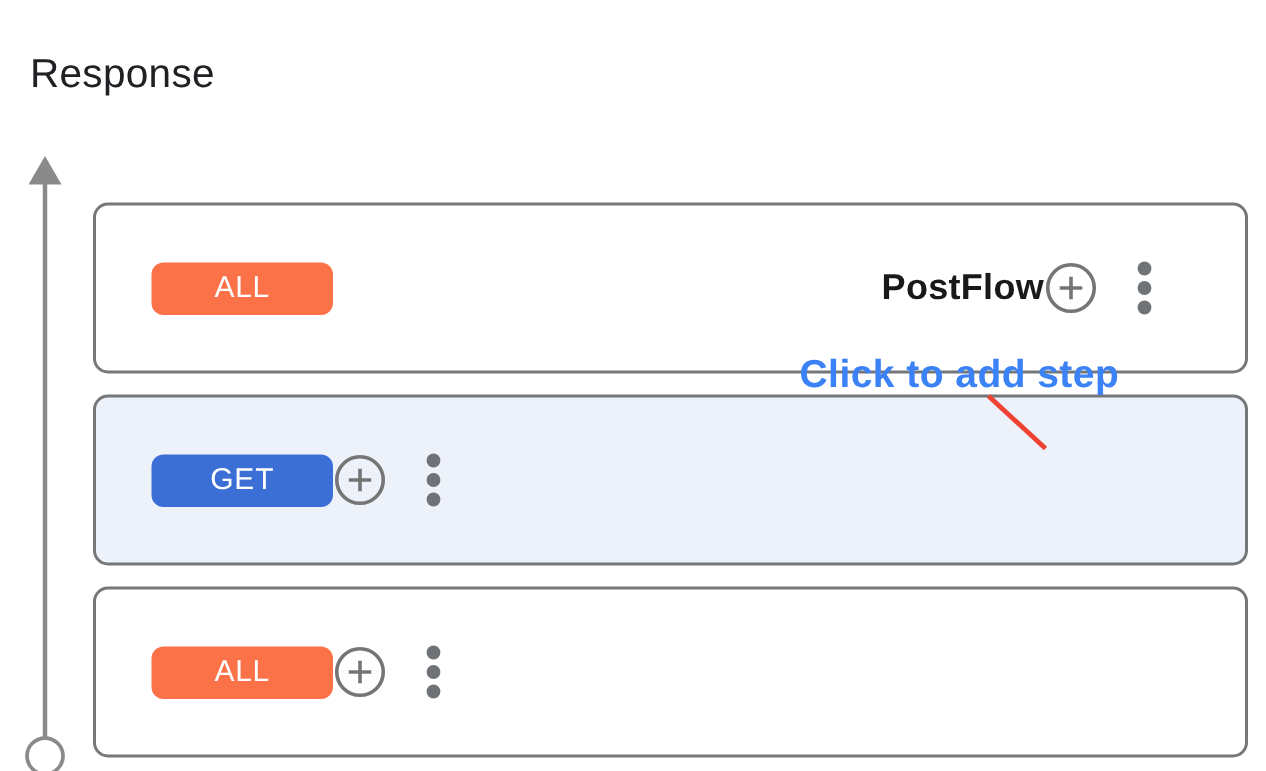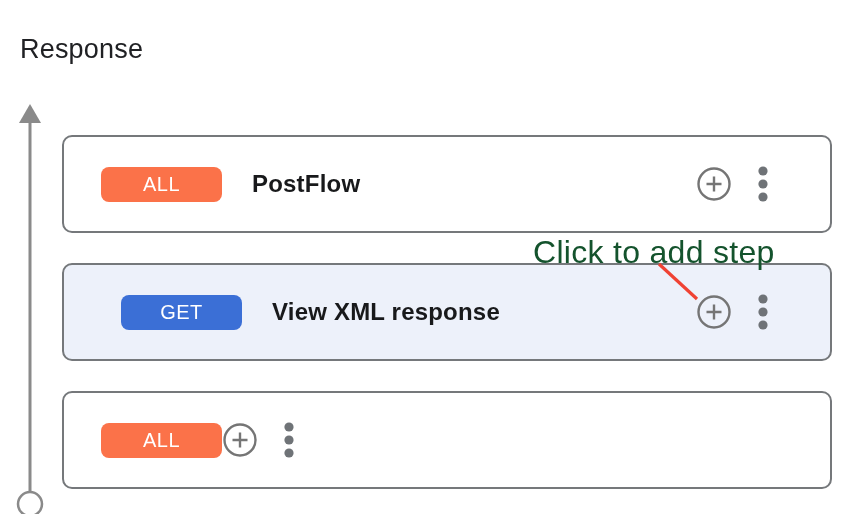--- a/index.html
+++ b/index.html
@@ -13,55 +13,55 @@
   .page-title {
     position: absolute; left: 20px; top: 18px;
     font-size: 27px; font-weight: 400; color: #202124; letter-spacing: 0.2px;
   }
 
   
   .connector { position: absolute; left: 0; top: 0; width: 60px; height: 514px; }
 
   
   .card {
-    position: absolute; left: 62px; width: 770px; height: 98px;
+    position: absolute; left: 62px; width: 770px; height: 114px;
     background: #ffffff; border: 2px solid #75787b; border-radius: 10px;
     display: flex; align-items: center;
   }
   .card--selected { background: #edf1fa; }
   .card-1 { top: 119px; }
-  .card-2 { top: 247px; padding-left: 20px; }
+  .card-2 { top: 247px; }
   .card-3 { top: 375px; }
 
   .verb-badge {
     margin-left: 37px; width: 121px; height: 35px; border-radius: 8px;
     display: flex; align-items: center; justify-content: center;
     color: #ffffff; font-size: 20px; font-weight: 400; letter-spacing: 0.5px;
     flex: 0 0 auto;
   }
   .verb-badge--all { background: #fb7249; }
   .verb-badge--get { background: #3b6fd6; }
 
   .card-title {
     margin-left: 30px; font-size: 24px; font-weight: 700; color: #18191b;
     letter-spacing: 0.2px; flex: 1 1 auto;
-    white-space: nowrap; overflow: hidden;
+    white-space: nowrap; overflow: hidden; text-align: right;
   }
 
   .icon-btn {
     background: none; border: none; padding: 0; cursor: pointer;
     display: flex; align-items: center; justify-content: center; flex: 0 0 auto;
   }
   .icon-btn--add { width: 36px; height: 36px; margin-right: 20px; }
   .icon-btn--menu { width: 22px; height: 40px; margin-right: 56px; }
 
   
   .annotation-label {
     position: absolute; left: 533px; top: 218px; width: 290px;
-    font-size: 32px; font-weight: 400; color: #14532d; letter-spacing: 0.3px;
+    font-size: 26px; font-weight: 700; color: #3b82f6; letter-spacing: 0.3px;
     white-space: nowrap; text-align: left;
   }
   .annotation-line { position: absolute; left: 0; top: 0; width: 844px; height: 514px; pointer-events: none; }
 </style>
 </head>
 <body>
 
 <div class="stage">
 
   <div class="page-title">Response</div>
@@ -85,21 +85,20 @@
       <svg width="12" height="40" viewBox="0 0 12 40">
         <circle cx="6" cy="7" r="4.6" fill="#6f7377"></circle>
         <circle cx="6" cy="20" r="4.6" fill="#6f7377"></circle>
         <circle cx="6" cy="33" r="4.6" fill="#6f7377"></circle>
       </svg>
     </button>
   </div>
 
   <div class="card card-2 card--selected">
     <span class="verb-badge verb-badge--get">GET</span>
-    <span class="card-title">View XML response</span>
     <button class="icon-btn icon-btn--add" aria-label="Add step">
       <svg width="36" height="36" viewBox="0 0 36 36">
         <circle cx="18" cy="18" r="15.5" fill="none" stroke="#757575" stroke-width="2.4"></circle>
         <path d="M18 10.5 V25.5 M10.5 18 H25.5" stroke="#757575" stroke-width="2.4" fill="none"></path>
       </svg>
     </button>
     <button class="icon-btn icon-btn--menu" aria-label="More options">
       <svg width="12" height="40" viewBox="0 0 12 40">
         <circle cx="6" cy="7" r="4.6" fill="#6f7377"></circle>
         <circle cx="6" cy="20" r="4.6" fill="#6f7377"></circle>

